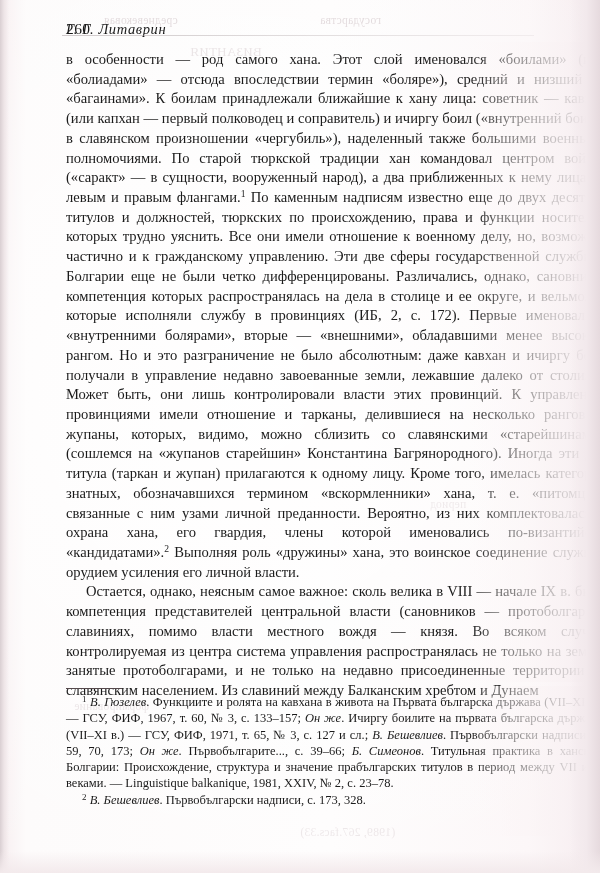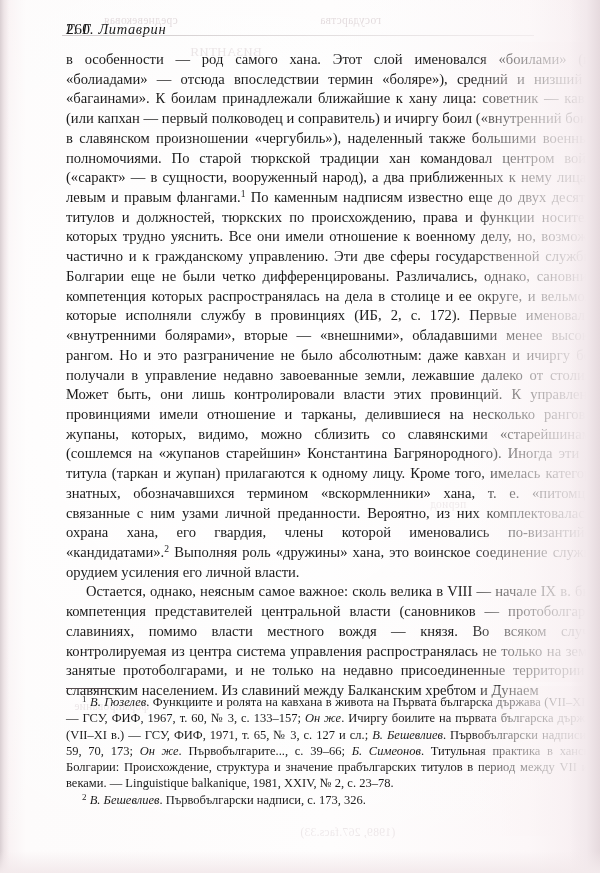--- a/index.html
+++ b/index.html
@@ -212,21 +212,21 @@
   <div class="header-rule"></div>
 
   <div class="body-block">
     <p><span>в особенности — род самого хана. Этот слой именовался «боилами» (или «болиадами» — отсюда впоследствии термин «боляре»), средний и низший — «багаинами». К боилам принадлежали ближайшие к хану лица: советник — кавхан (или капхан — первый полководец и соправитель) и ичиргу боил («внутренний боил», в славянском произношении «чергубиль»), наделенный также большими военными полномочиями. По старой тюркской традиции хан командовал центром войска («саракт» — в сущности, вооруженный народ), а два приближенных к нему лица — левым и правым флангами.</span><sup>1</sup><span> По каменным надписям известно еще до двух десятков титулов и должностей, тюркских по происхождению, права и функции носителей которых трудно уяснить. Все они имели отношение к военному делу, но, возможно, частично и к гражданскому управлению. Эти две сферы государственной службы в Болгарии еще не были четко дифференцированы. Различались, однако, сановники, компетенция которых распространялась на дела в столице и ее округе, и вельможи, которые исполняли службу в провинциях (ИБ, 2, с. 172). Первые именовались «внутренними болярами», вторые — «внешними», обладавшими менее высоким рангом. Но и это разграничение не было абсолютным: даже кавхан и ичиргу боил получали в управление недавно завоеванные земли, лежавшие далеко от столицы. Может быть, они лишь контролировали власти этих провинций. К управлению провинциями имели отношение и тарканы, делившиеся на несколько рангов, и жупаны, которых, видимо, можно сблизить со славянскими «старейшинами» (сошлемся на «жупанов старейшин» Константина Багрянородного). Иногда эти два титула (таркан и жупан) прилагаются к одному лицу. Кроме того, имелась категория знатных, обозначавшихся термином «вскормленники» хана, т. е. «питомцы», связанные с ним узами личной преданности. Вероятно, из них комплектовалась и охрана хана, его гвардия, члены которой именовались по-византийски «кандидатами».</span><sup>2</sup><span> Выполняя роль «дружины» хана, это воинское соединение служило орудием усиления его личной власти.</span></p>
     <p class="indent">Остается, однако, неясным самое важное: сколь велика в VIII — начале IX в. была компетенция представителей центральной власти (сановников — протоболгар) в славиниях, помимо власти местного вождя — князя. Во всяком случае, контролируемая из центра система управления распространялась не только на земли, занятые протоболгарами, и не только на недавно присоединенные территории со славянским населением. Из славиний между Балканским хребтом и Дунаем</p>
   </div>
 
   <div class="footnote-rule"></div>
   <div class="footnotes">
       <p><sup>1</sup> <i>В. Гюзелев</i><span>. Функциите и ролята на кавхана в живота на Първата българска държава (VII–XI в.) — ГСУ, ФИФ, 1967, т. 60, № 3, с. 133–157; </span><i>Он же</i><span>. Ичиргу боилите на първата българска държава (VII–XI в.) — ГСУ, ФИФ, 1971, т. 65, № 3, с. 127 и сл.; </span><i>В. Бешевлиев</i><span>. Първобългарски надписи, с. 59, 70, 173; </span><i>Он же</i><span>. Първобългарите..., с. 39–66; </span><i>Б. Симеонов</i><span>. Титульная практика в ханской Болгарии: Происхождение, структура и значение прабългарских титулов в период между VII и X веками. — Linguistique balkanique, 1981, XXIV, № 2, с. 23–78.</span></p>
-      <p><sup>2</sup> <i>В. Бешевлиев</i><span>. Първобългарски надписи, с. 173, 326.</span></p>
+      <p><sup>2</sup> <i>В. Бешевлиев</i><span>. Първобългарски надписи, с. 173, 328.</span></p>
     </div>
 
   <div class="fade-mask"></div>
   <div class="fade-mask-notes"></div>
   <div class="edge-left"></div>
   <div class="edge-right"></div>
   <div class="edge-bottom"></div>
 
 </div>
 

